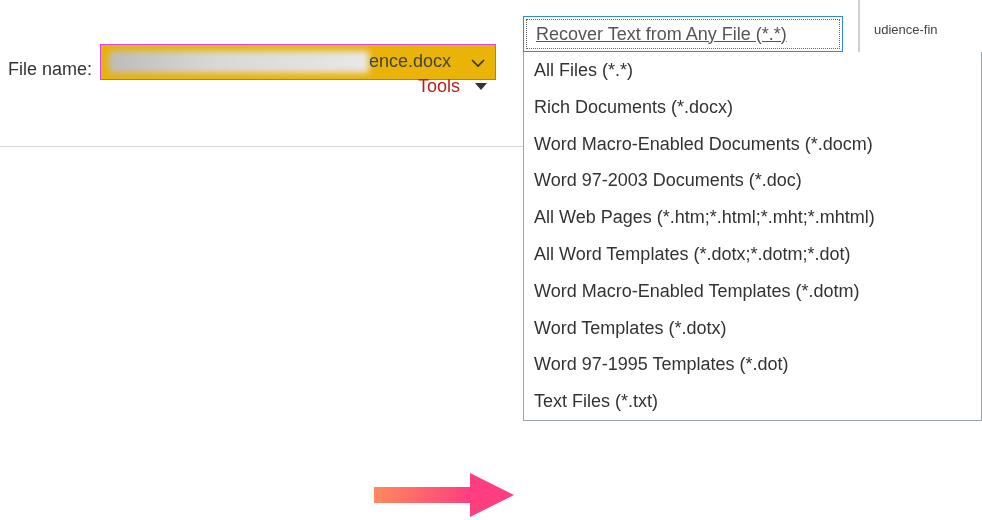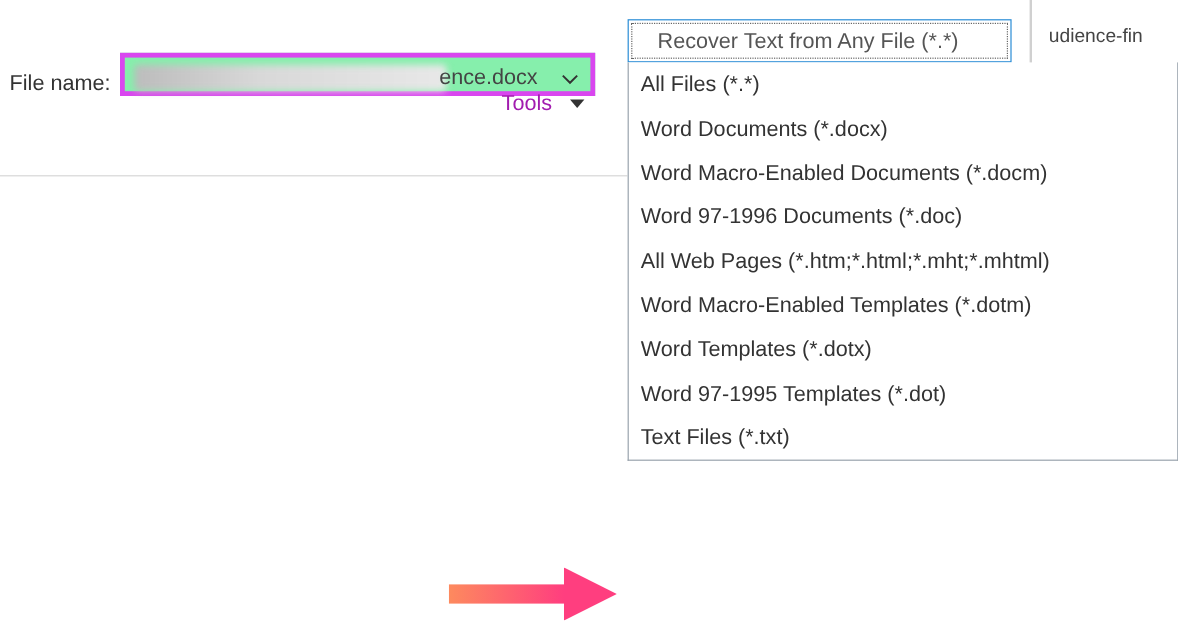--- a/index.html
+++ b/index.html
@@ -22,22 +22,22 @@
       margin-top: 28px;
     }
     .label {
       padding-left: 8px;
       white-space: nowrap;
     }
     .filename-field {
       position: relative;
       flex: 0 0 396px;
       height: 36px;
-      border: 4px solid #d946ef;
-      background: #86efac;
+      border: 1px solid #d946ef;
+      background: #eab308;
       display: flex;
       align-items: center;
       padding: 0 20px;
     }
     .filename-blur {
       position: absolute;
       left: 8px;
       top: 6px;
       width: 260px;
       height: 22px;
@@ -61,45 +61,46 @@
       left: 523px;
       top: 16px;
       width: 320px;
       height: 36px;
       border: 1px solid #2a8dd6;
       outline: 1px dotted #666;
       outline-offset: -4px;
       background: #fff;
       display: flex;
       align-items: center;
-      padding: 0 24px;
+      padding: 0 12px;
       color: #555;
       white-space: nowrap;
+      text-decoration: underline;
     }
     .right-panel {
       position: absolute;
       left: 858px;
       top: 0;
       width: 124px;
       height: 74px;
       border-left: 2px solid #d0d0d0;
       border-bottom: 2px solid #d0d0d0;
       padding: 22px 0 0 14px;
       color: #444;
-      font-size: 16px;
+      font-size: 13px;
       overflow: hidden;
     }
     .tools-row {
       position: absolute;
       left: 418px;
       top: 76px;
       display: flex;
       align-items: center;
       gap: 14px;
-      color: #a21caf;
+      color: #b91c1c;
     }
     .divider {
       position: absolute;
       left: 0;
       top: 146px;
       width: 523px;
       height: 1px;
       background: #d6d6d6;
     }
     .dropdown {
@@ -161,24 +162,25 @@
     <svg class="chev" width="14" height="10" viewBox="0 0 14 10">
         <path d="M1 1 L7 8 L13 1 Z" fill="#333"></path>
       </svg>
   </span>
 </div>
 
 <div class="divider"></div>
 
 <div class="dropdown" id="dropdown">
     <div class="dropdown-item">All Files (*.*)</div>
-    <div class="dropdown-item">Word Documents (*.docx)</div>
+    <div class="dropdown-item">Rich Documents (*.docx)</div>
     <div class="dropdown-item">Word Macro-Enabled Documents (*.docm)</div>
-    <div class="dropdown-item">Word 97-1996 Documents (*.doc)</div>
+    <div class="dropdown-item">Word 97-2003 Documents (*.doc)</div>
     <div class="dropdown-item">All Web Pages (*.htm;*.html;*.mht;*.mhtml)</div>
+    <div class="dropdown-item">All Word Templates (*.dotx;*.dotm;*.dot)</div>
     <div class="dropdown-item">Word Macro-Enabled Templates (*.dotm)</div>
     <div class="dropdown-item">Word Templates (*.dotx)</div>
     <div class="dropdown-item">Word 97-1995 Templates (*.dot)</div>
     <div class="dropdown-item">Text Files (*.txt)</div>
   </div>
 
 <div class="arrow">
   <svg width="140" height="44" viewBox="0 0 140 44">
     <defs>
       <linearGradient id="g" x1="0" y1="0" x2="1" y2="0">

